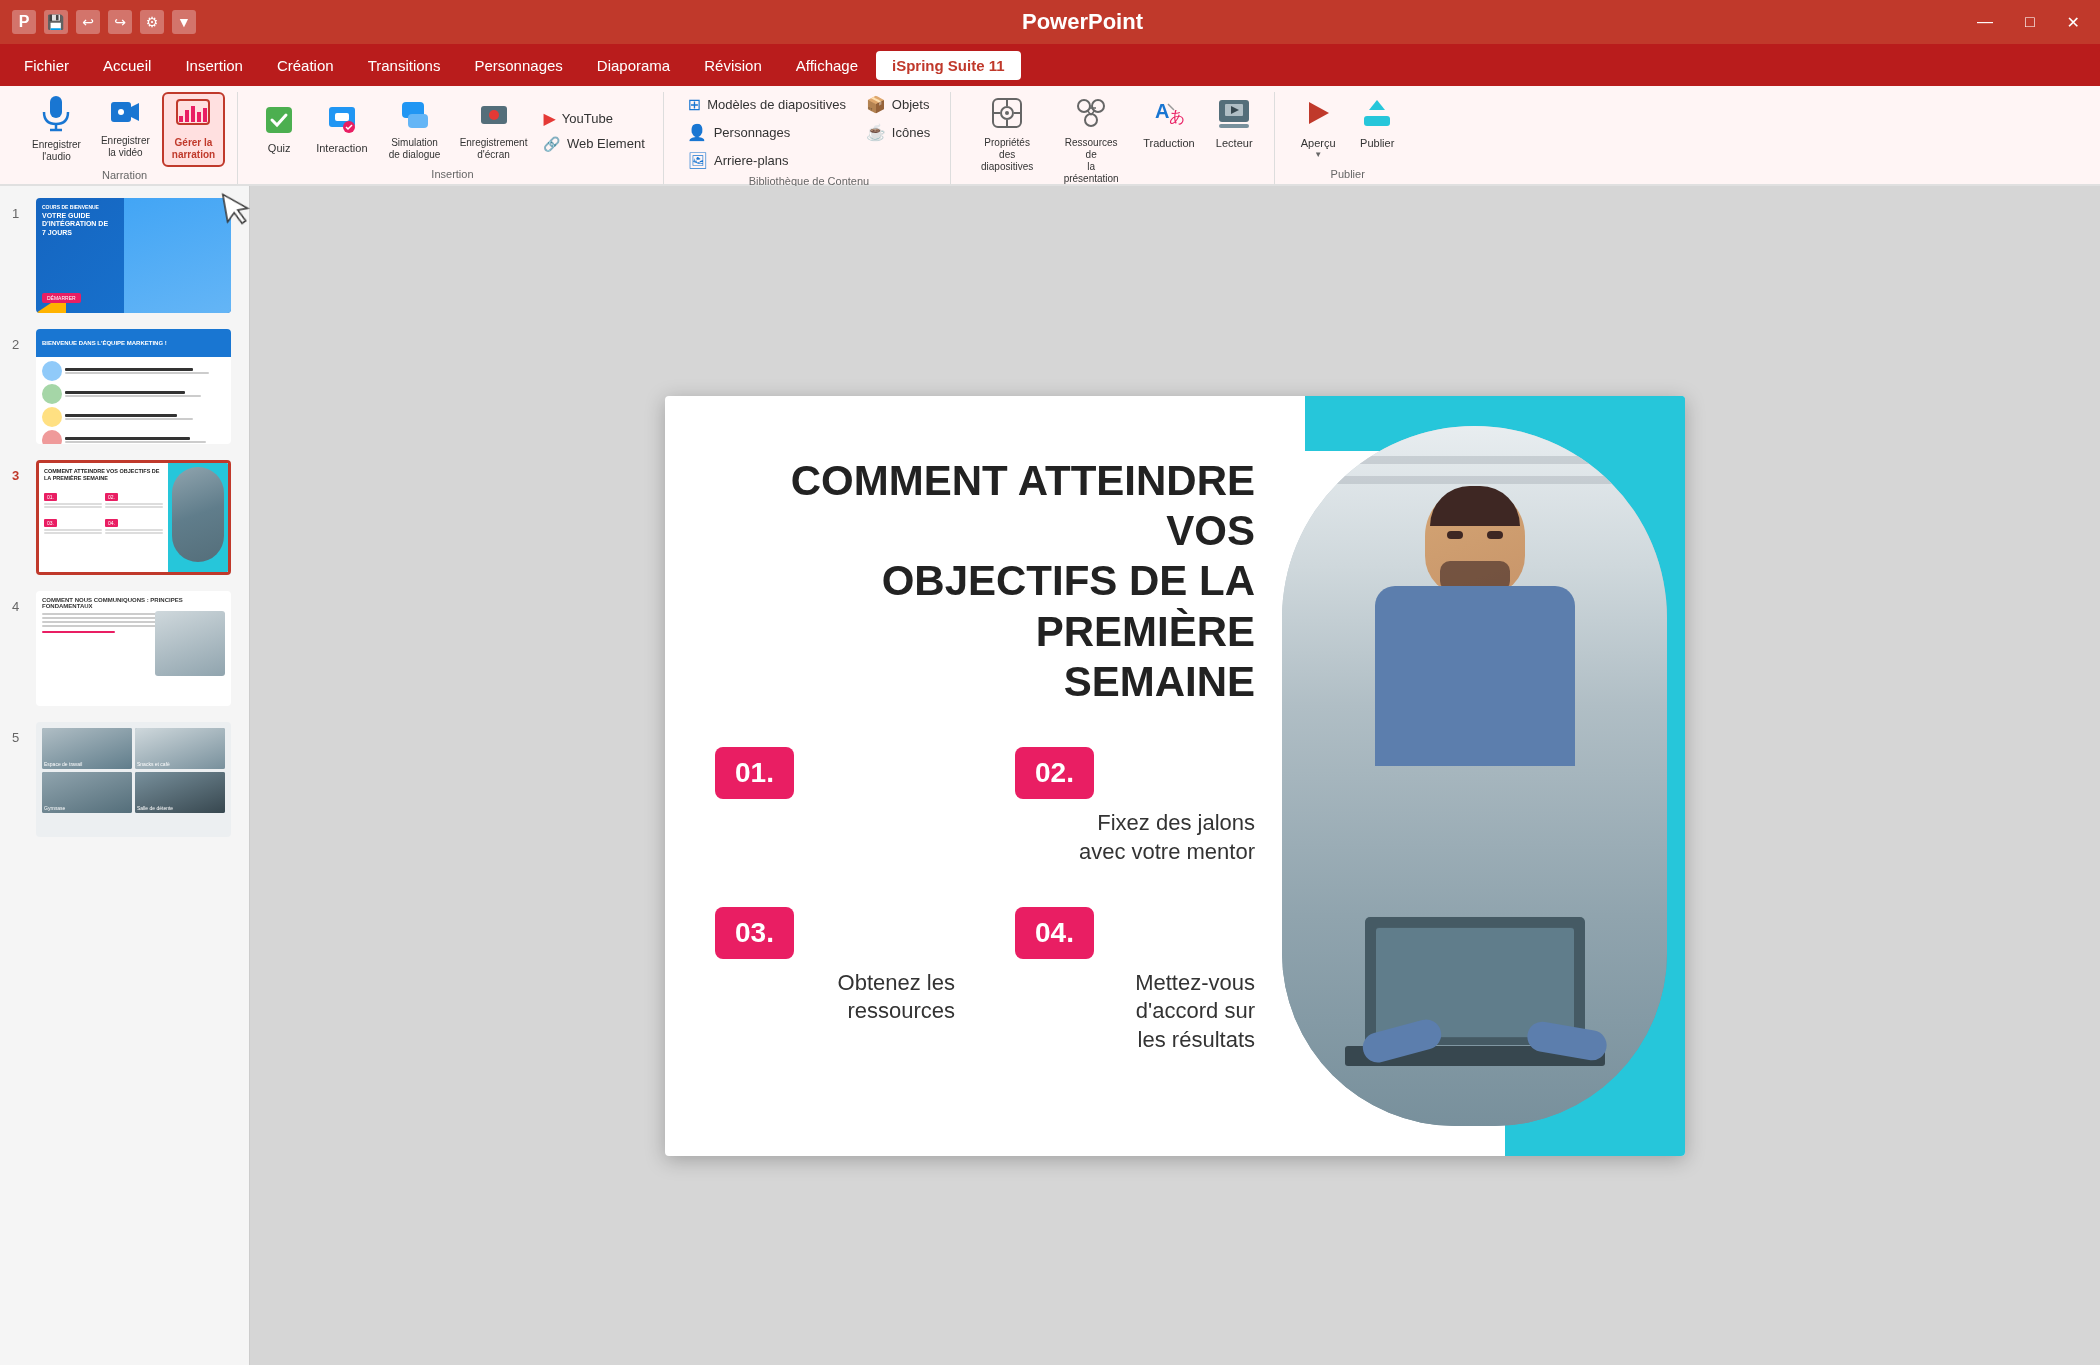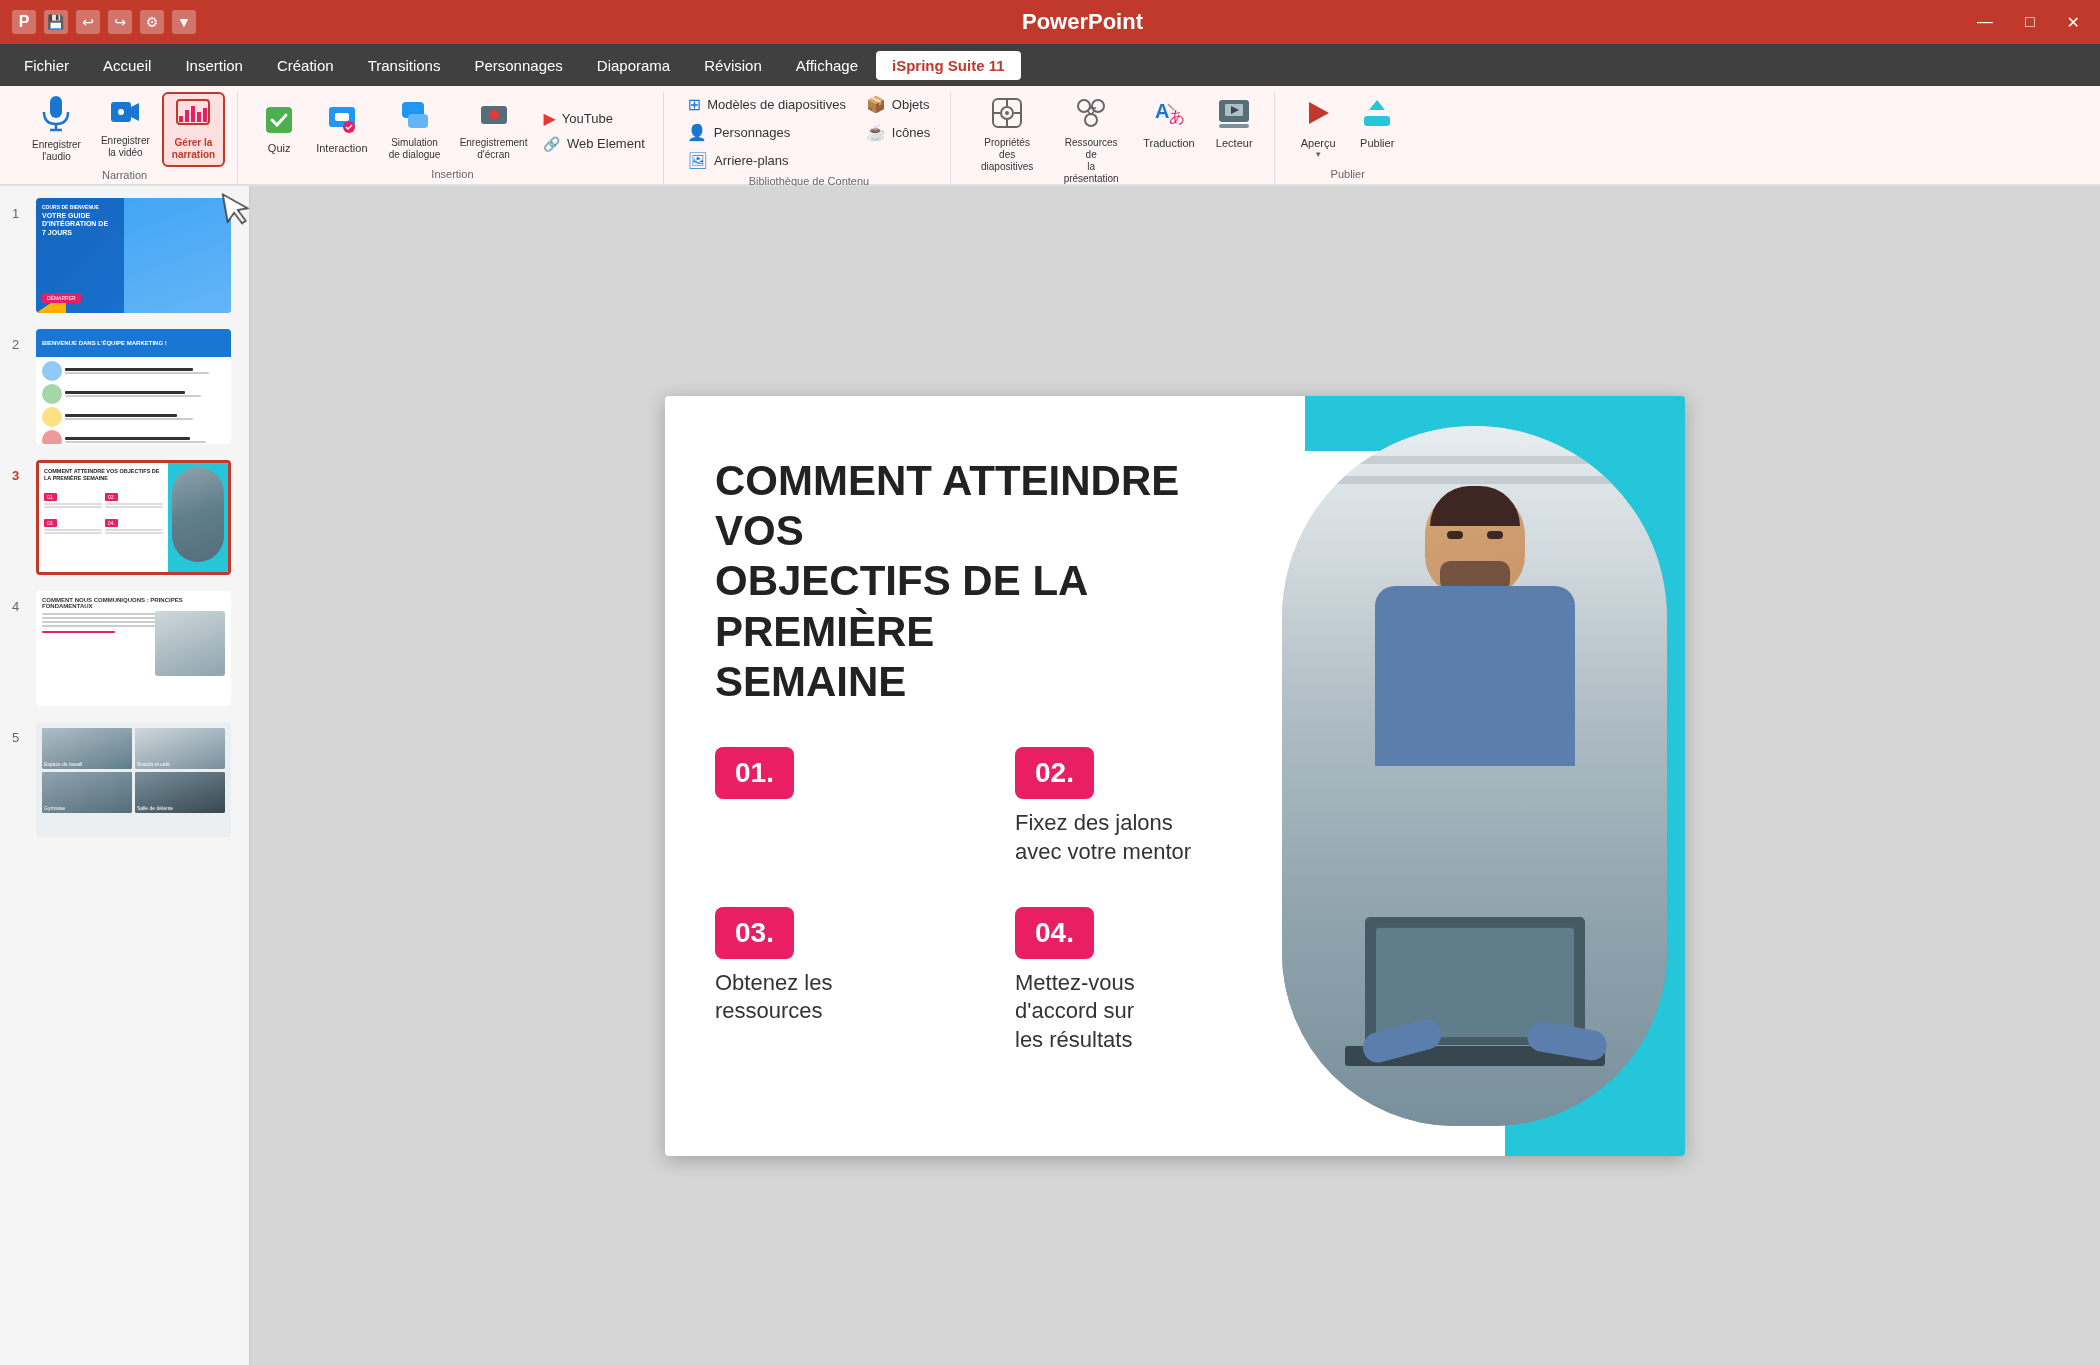--- a/index.html
+++ b/index.html
@@ -16,21 +16,21 @@
       color: white;
     }
     .title-bar-left { display: flex; align-items: center; gap: 8px; }
     .title-bar-center { font-size: 22px; font-weight: 600; flex: 1; text-align: center; }
     .title-bar-right { display: flex; align-items: center; gap: 16px; }
     .title-bar-icon { width: 24px; height: 24px; background: rgba(255,255,255,0.3); border-radius: 3px; display: flex; align-items: center; justify-content: center; font-size: 14px; cursor: pointer; }
     .win-btn { font-size: 16px; cursor: pointer; padding: 4px 8px; }
 
     
     .menu-bar {
-      background: #404040;
+      background: #b91c1c;
       height: 42px;
       display: flex;
       align-items: center;
       padding: 0 8px;
       gap: 2px;
     }
     .menu-item {
       color: white;
       padding: 6px 16px;
       cursor: pointer;
@@ -173,20 +173,21 @@
       box-shadow: 0 4px 20px rgba(0,0,0,0.25);
       position: relative;
       overflow: hidden;
     }
 
     
     .slide-content {
       width: 100%;
       height: 100%;
       position: relative;
+      text-align: right;
     }
 
     .slide-main-text {
       position: absolute;
       left: 50px;
       top: 60px;
       width: 540px;
     }
     .slide-main-title {
       font-size: 42px;

